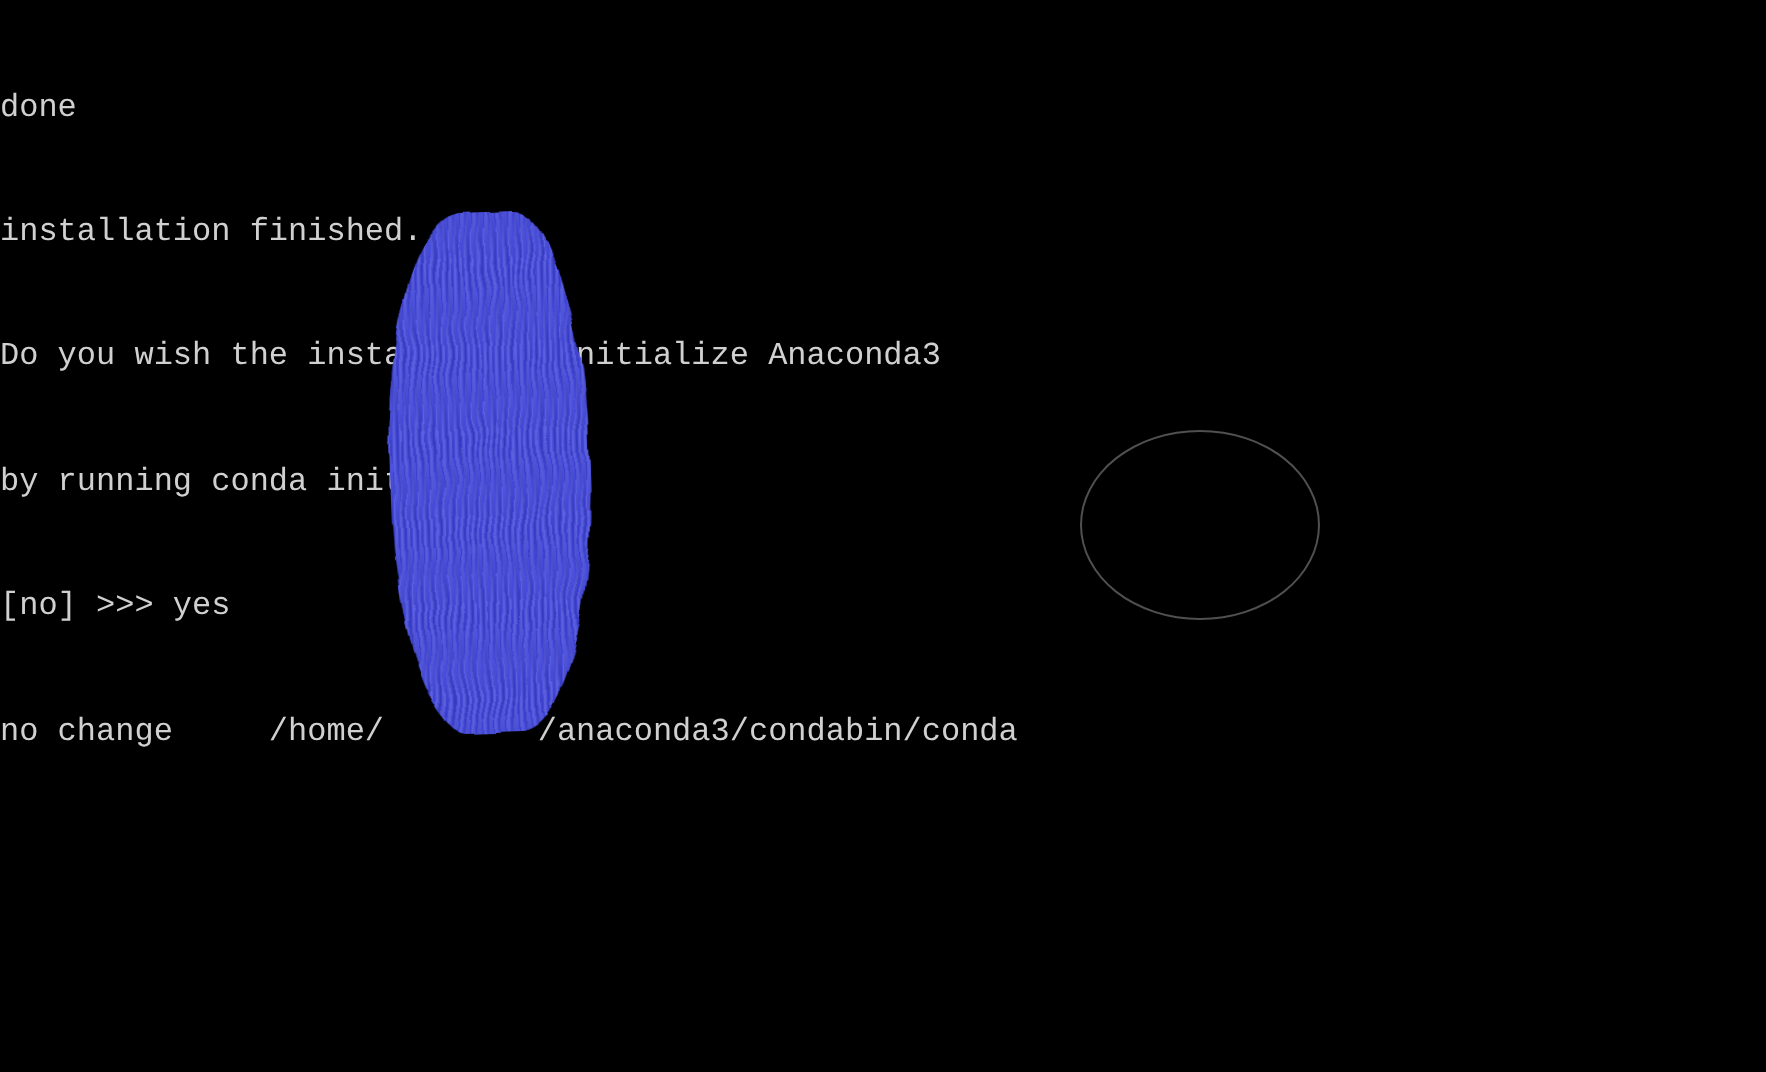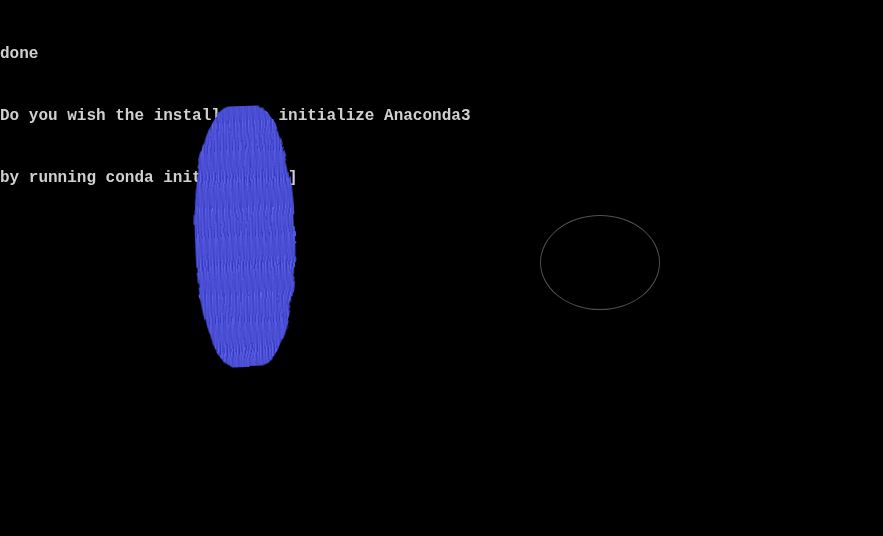--- a/index.html
+++ b/index.html
@@ -19,21 +19,20 @@
       position: relative;
       padding: 2px 0;
     }
     .terminal {
       white-space: pre;
       position: relative;
     }
     .line {
       display: block;
       white-space: pre;
-      font-weight: bold;
     }
     .redaction {
       position: absolute;
       background: #3a3fd4;
       border-radius: 40% 35% 40% 35% / 50% 45% 50% 45%;
       left: 195px;
       top: 106px;
       width: 100px;
       height: 260px;
       z-index: 10;
@@ -90,22 +89,25 @@
   <defs>
     <filter id="roughen">
       <feTurbulence type="fractalNoise" baseFrequency="0.04" numOctaves="2" result="noise"></feTurbulence>
       <feDisplacementMap in="SourceGraphic" in2="noise" scale="6" xChannelSelector="R" yChannelSelector="G"></feDisplacementMap>
     </filter>
   </defs>
 </svg>
 
 <div class="terminal">
   <span class="line">done</span>
+  <span class="line">installation finished.</span>
   <span class="line">Do you wish the installer to initialize Anaconda3</span>
   <span class="line">by running conda init? [yes|no]</span>
+  <span class="line">[no] &gt;&gt;&gt; yes</span>
+  <span class="line">no change     /home/        /anaconda3/condabin/conda</span>
   
   
   
   
   
   
   
   
   
   <span class="line"></span>

